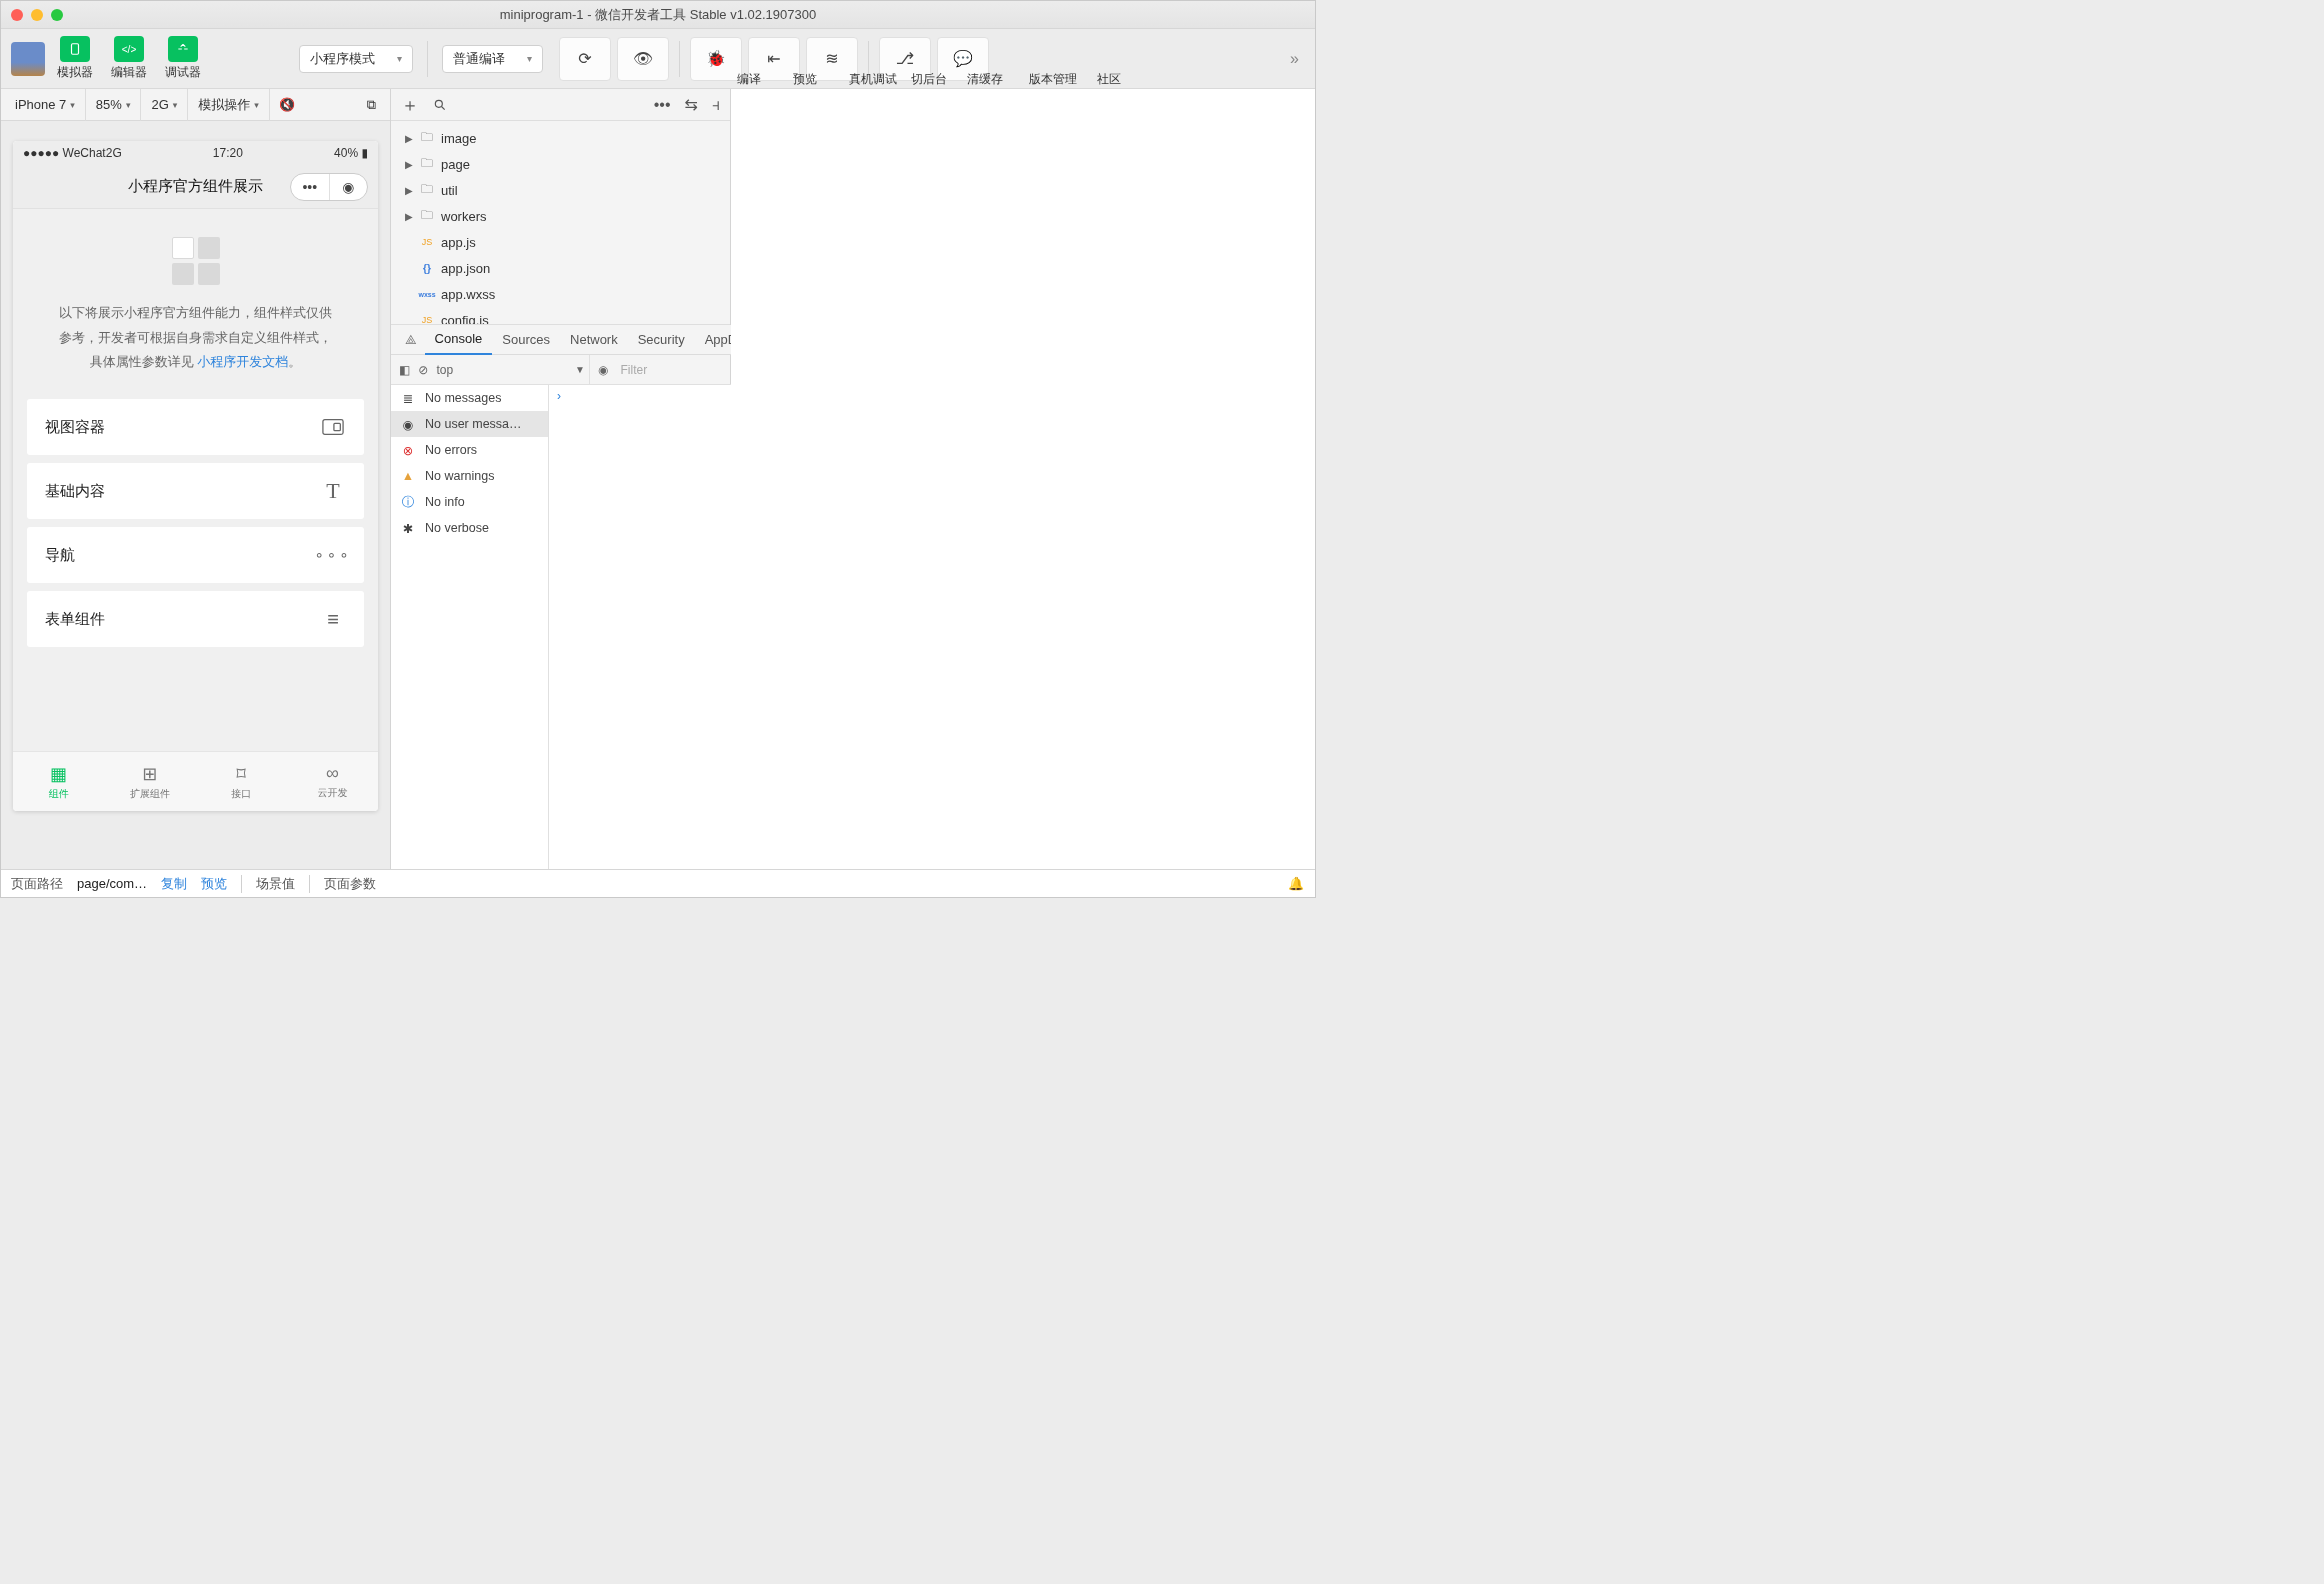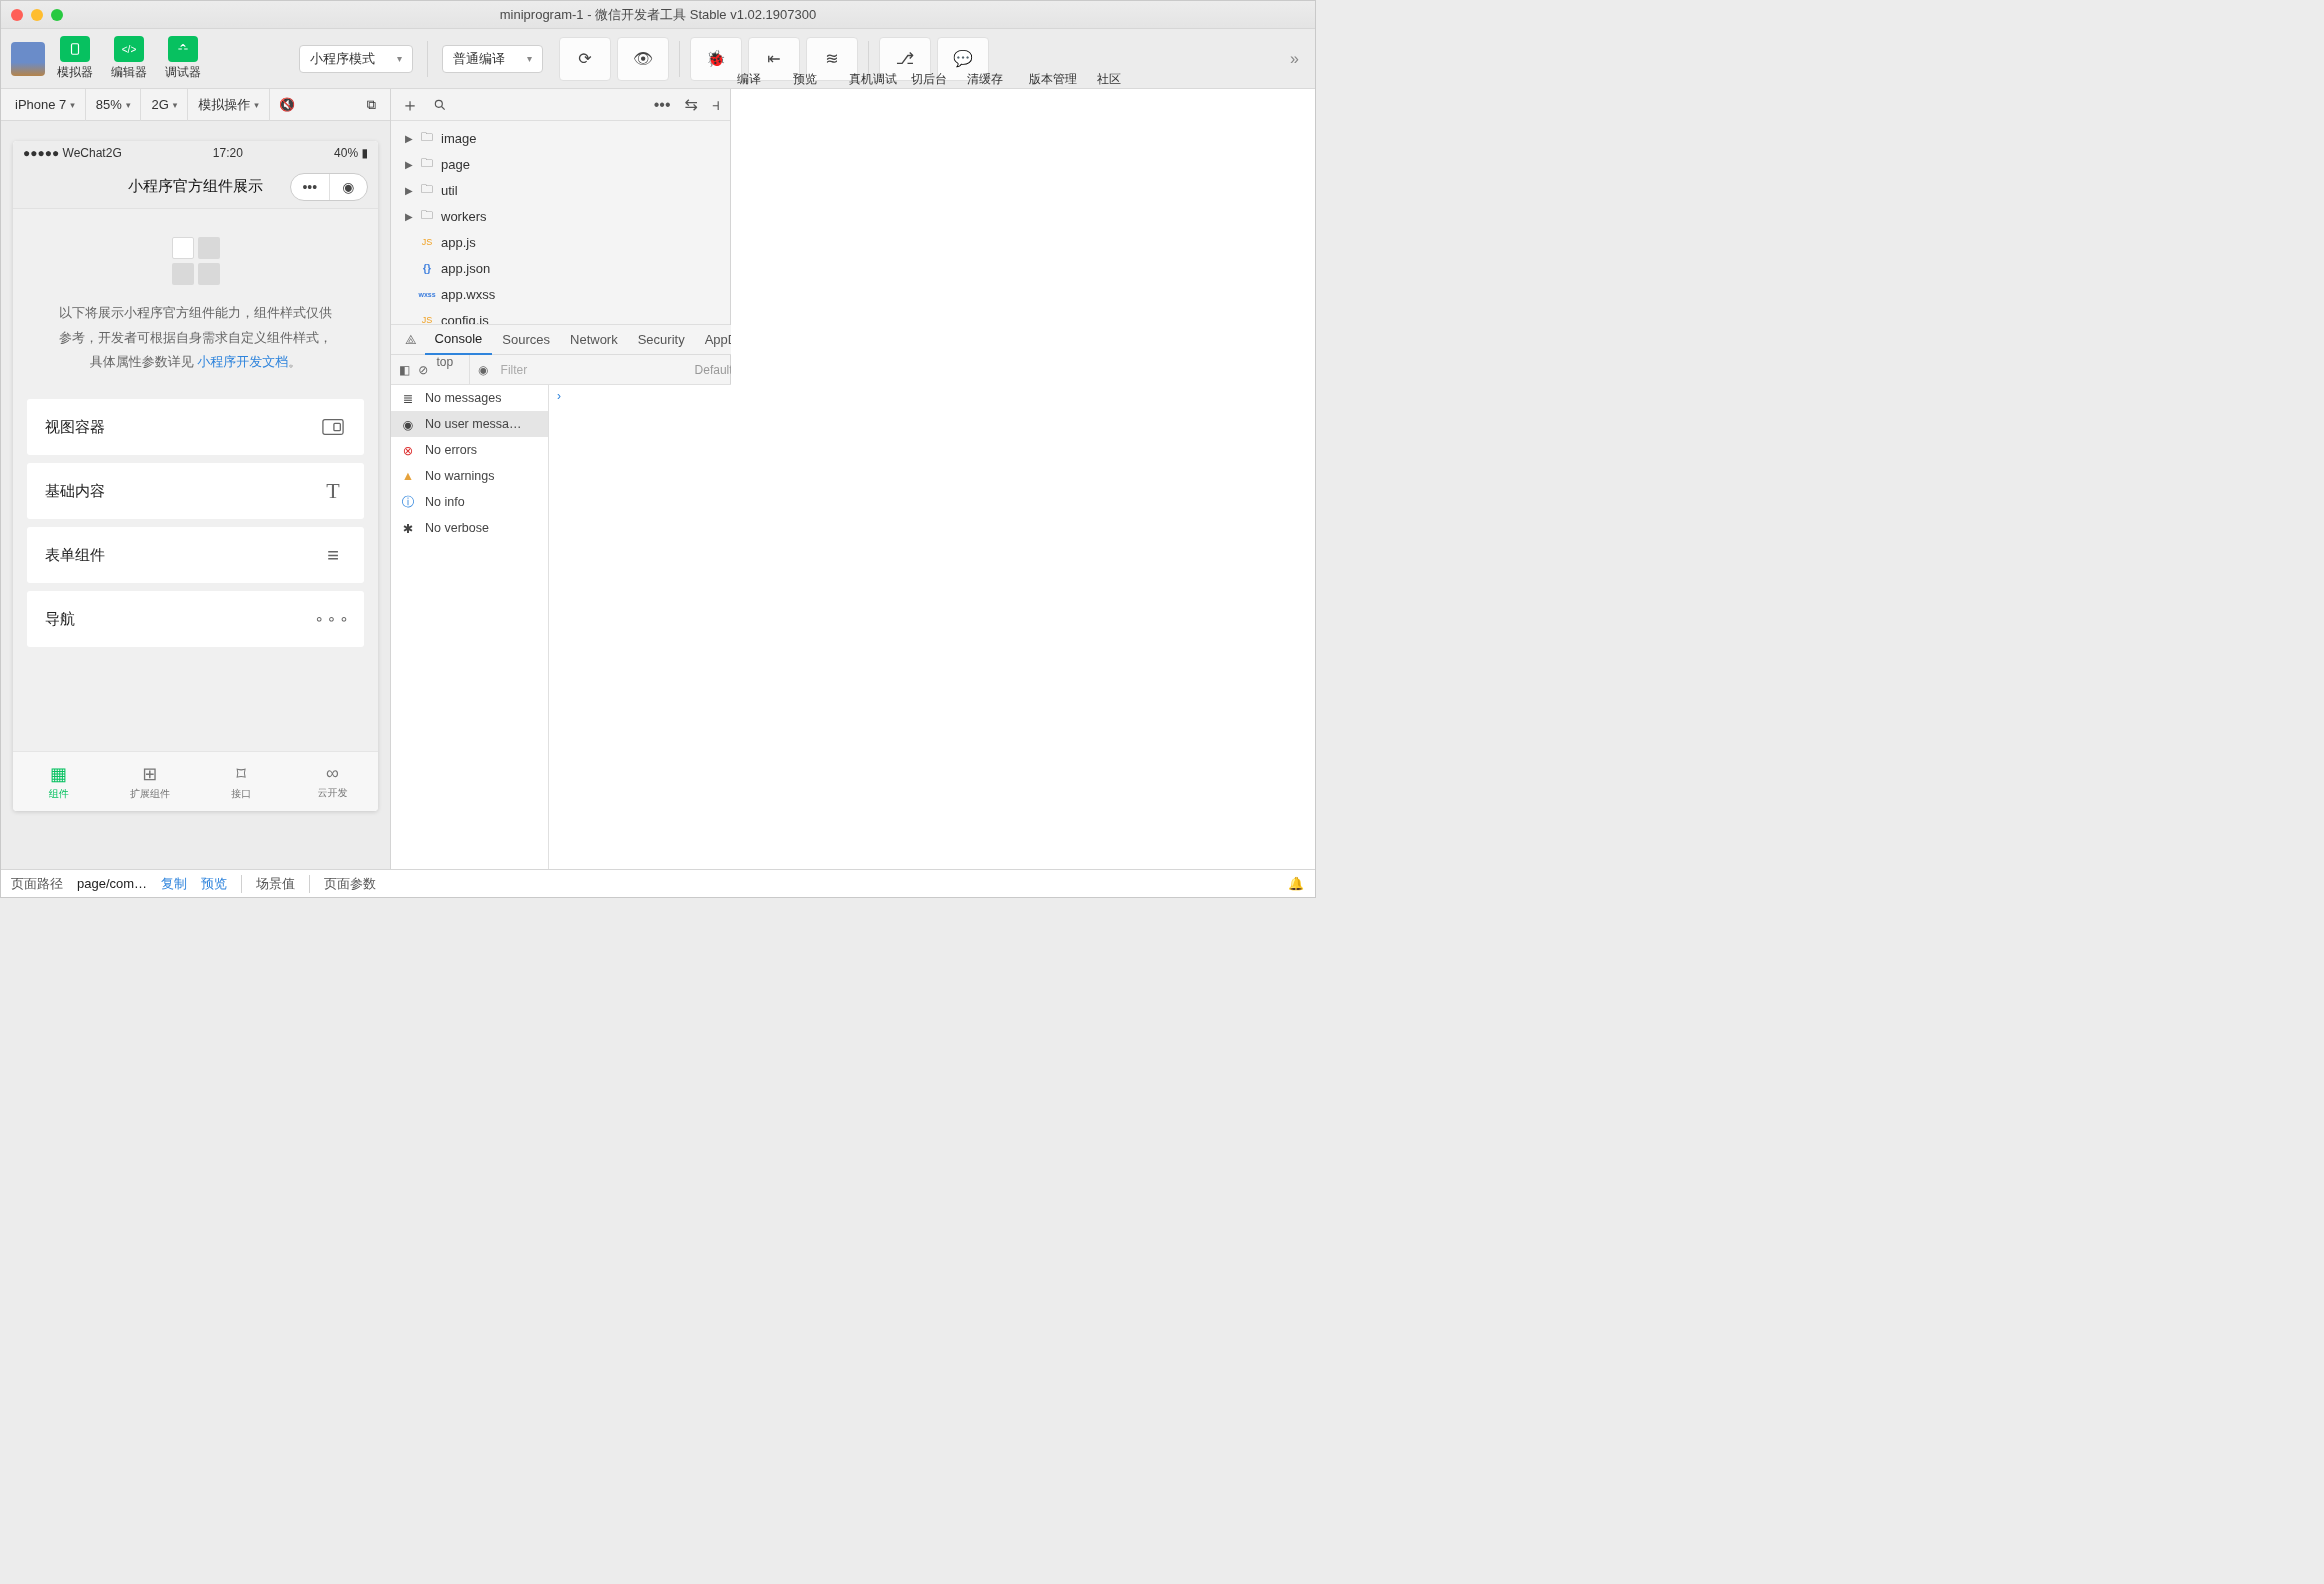--- a/index.html
+++ b/index.html
@@ -61,21 +61,21 @@
 .tr-row .fic { width:16px; display:flex; justify-content:center; font-size:12px; }
 .fic.folder { color:#555; }
 .fic.js { color:#f0a020; font-size:9px; font-weight:400; }
 .fic.json { color:#3b7ddd; font-size:10px; font-weight:700; }
 .fic.wxss { color:#3b7ddd; font-size:7px; font-weight:700; }
 
 .dt-tabs { height:30px; display:flex; align-items:center; padding:0 6px; border-bottom:1px solid #dcdcdc; font-size:13px; background:#f4f4f4; }
 .dt-tab { padding:0 10px; height:30px; display:flex; align-items:center; color:#555; }
 .dt-tab.active { color:#222; border-bottom:2px solid #2f84dc; }
 .dt-filter { height:30px; display:flex; align-items:center; border-bottom:1px solid #e0e0e0; font-size:12px; color:#666; gap:8px; padding:0 8px; }
-.dt-filter .scope { display:flex; align-items:center; gap:6px; padding-right:16px; border-right:1px solid #e0e0e0; height:100%;flex-direction:column; }
+.dt-filter .scope { display:flex; align-items:center; gap:6px; padding-right:4px; border-right:1px solid #e0e0e0; height:100%; }
 .dt-filter input { flex:0 0 190px; height:20px; border:none; background:transparent; font-size:12px; padding:0 4px; color:#555; }
 .dt-filter input::placeholder { color:#aaa; }
 .dt-msgs { flex:1; display:flex; }
 .dt-side { width:158px; border-right:1px solid #e0e0e0; }
 .dm-row { height:26px; display:flex; align-items:center; padding:0 10px; gap:10px; font-size:12.5px; color:#444; }
 .dm-row.sel { background:#e5e5e5; }
 .dm-ico { width:14px; display:flex; justify-content:center; }
 .dt-main { flex:1; padding:4px 8px; font-size:12px; color:#2f84dc; }
 
 .rightpanel { flex:1; background:#fff; }
@@ -245,26 +245,26 @@
                       <rect x="1" y="1" width="22" height="16" rx="2"></rect>
                       <rect x="13" y="5" width="7" height="8" rx="1"></rect>
                     </svg>
                   </span>
                 </div>
               <div class="card">
                   <span>基础内容</span>
                   <span class="ci" style="font-size:22px;font-family:serif;">T</span>
                 </div>
               <div class="card">
+                  <span>导航</span>
+                  <span class="ci" style="letter-spacing:3px;">∘∘∘</span>
+                </div>
+              <div class="card">
                   <span>表单组件</span>
                   <span class="ci" style="font-size:20px;">≡</span>
-                </div>
-              <div class="card">
-                  <span>导航</span>
-                  <span class="ci" style="letter-spacing:3px;">∘∘∘</span>
                 </div>
             </div>
           </div>
           <div class="ph-tab">
             <div class="t active">
                 <span class="ti">▦</span>
                 <span>组件</span>
               </div>
             <div class="t">
                 <span class="ti">⊞</span>

